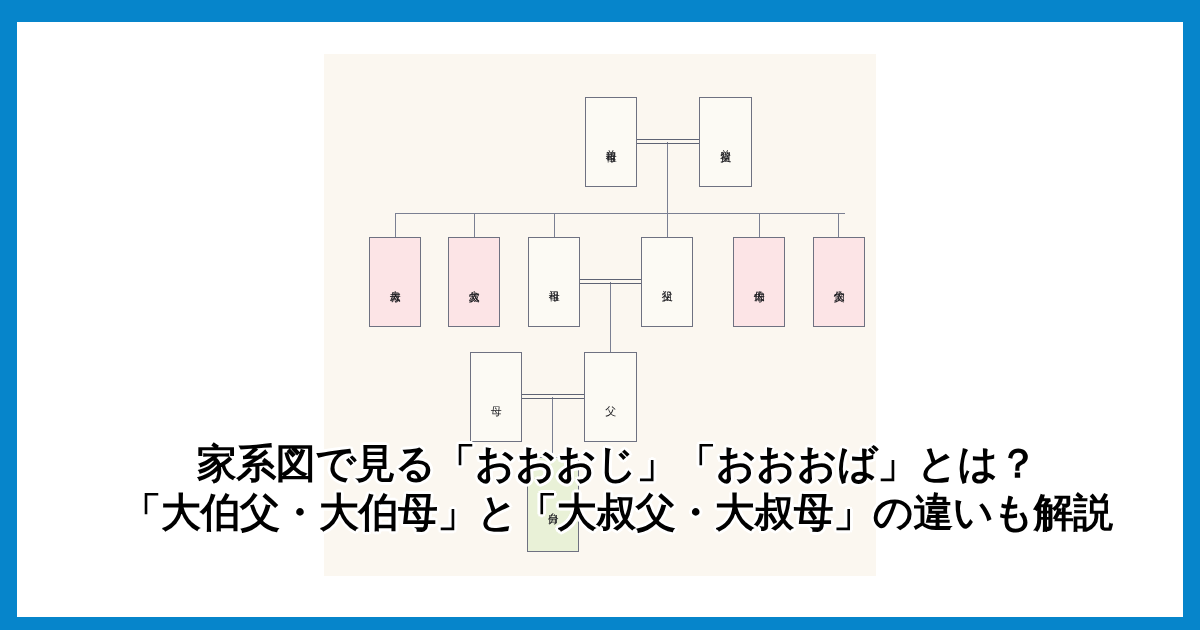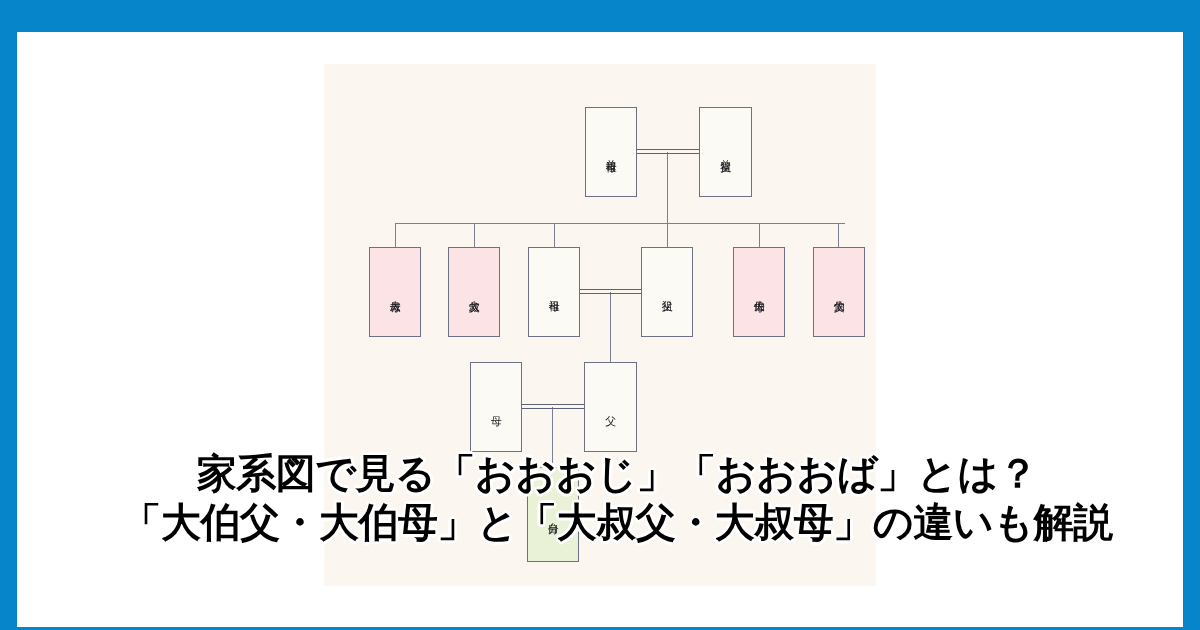--- a/index.html
+++ b/index.html
@@ -11,21 +11,21 @@
   }
 
   
   #canvas {
     position:relative;
     width:1200px; height:630px;
     background:#0685CB;
   }
   #inner {
     position:absolute;
-    left:17px; top:32px;
+    left:17px; top:22px;
     width:1166px; height:595px;
     background:#ffffff;
   }
 
   
   #chart {
     position:absolute;
     left:307px; top:32px;
     width:552px; height:522px;
     background:#FBF7F0;

